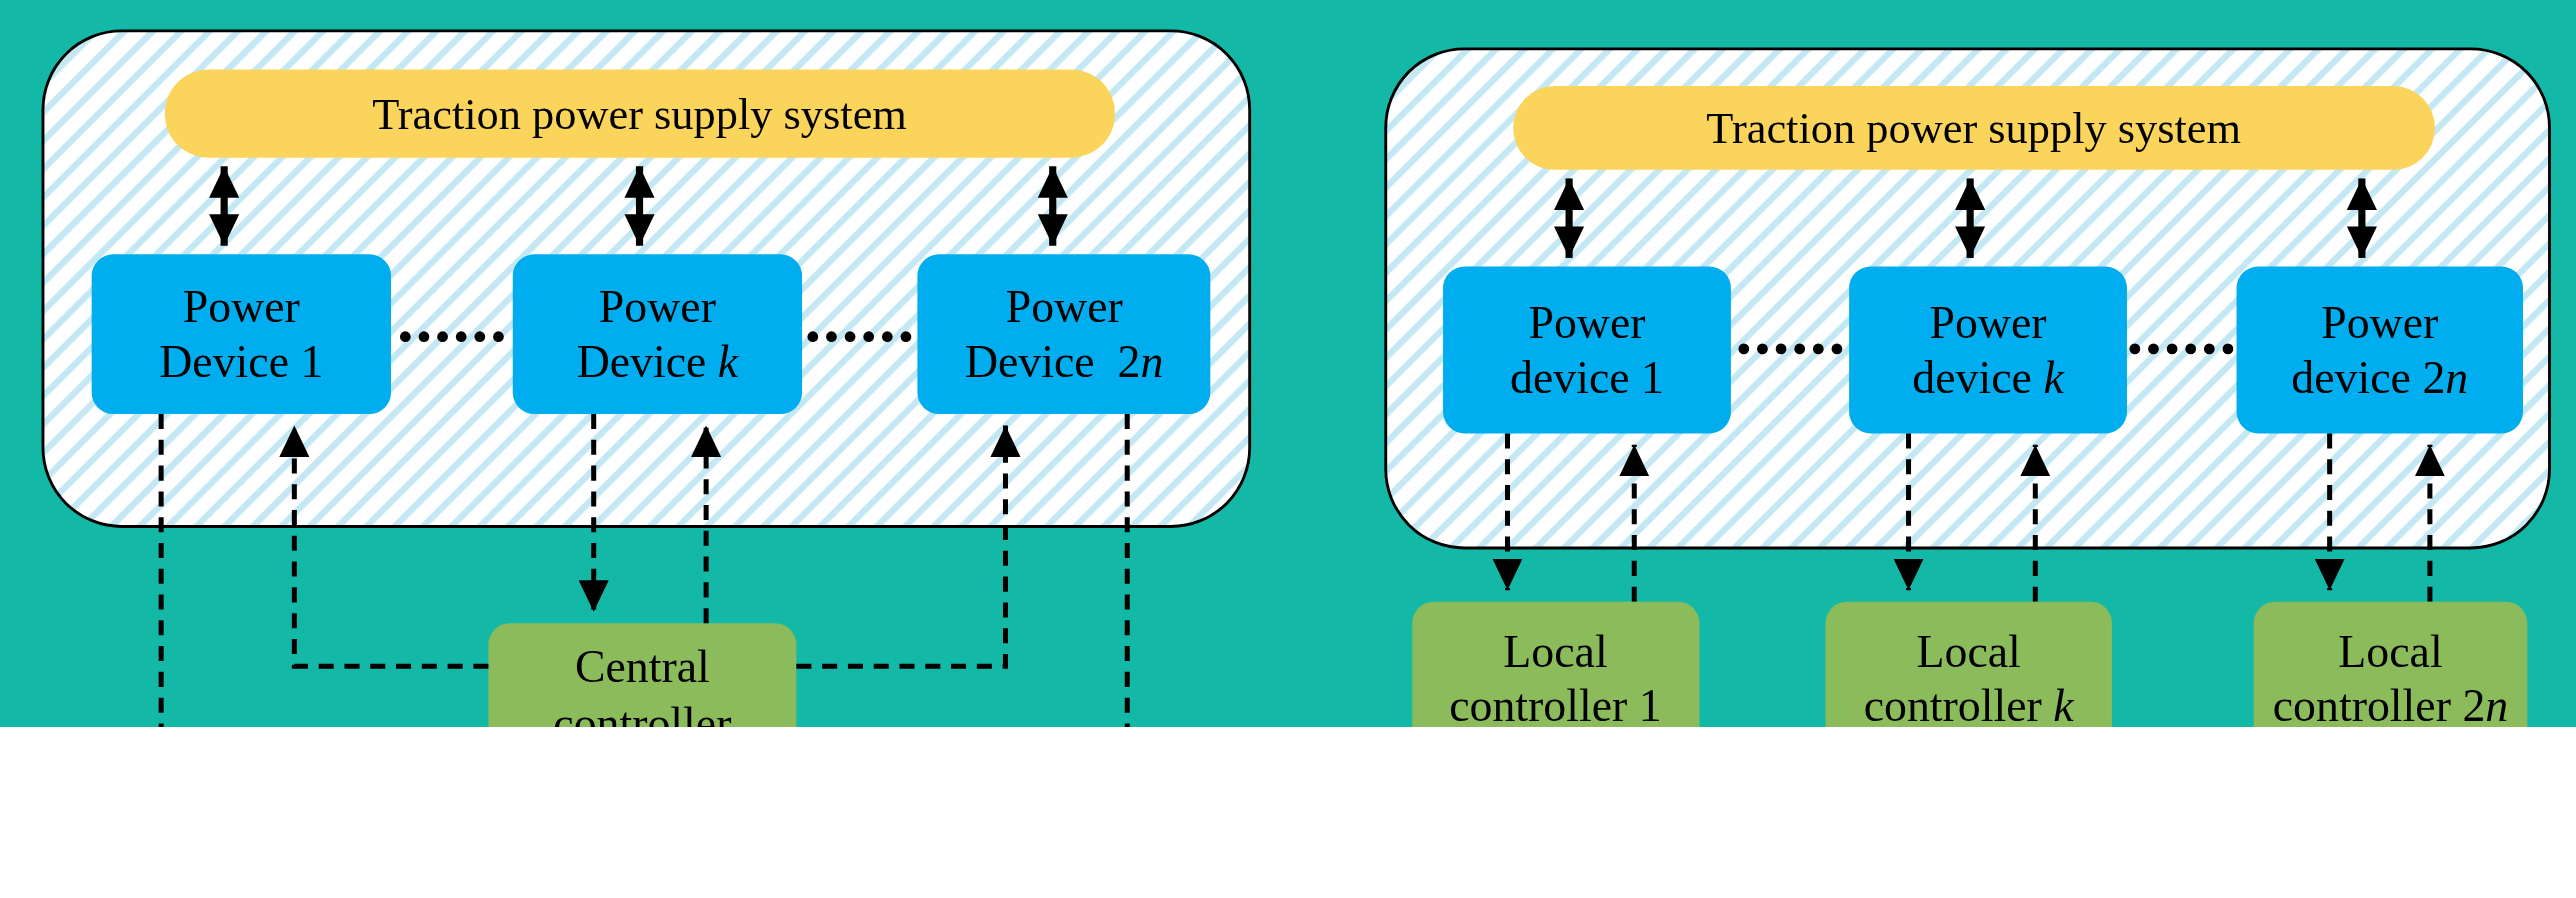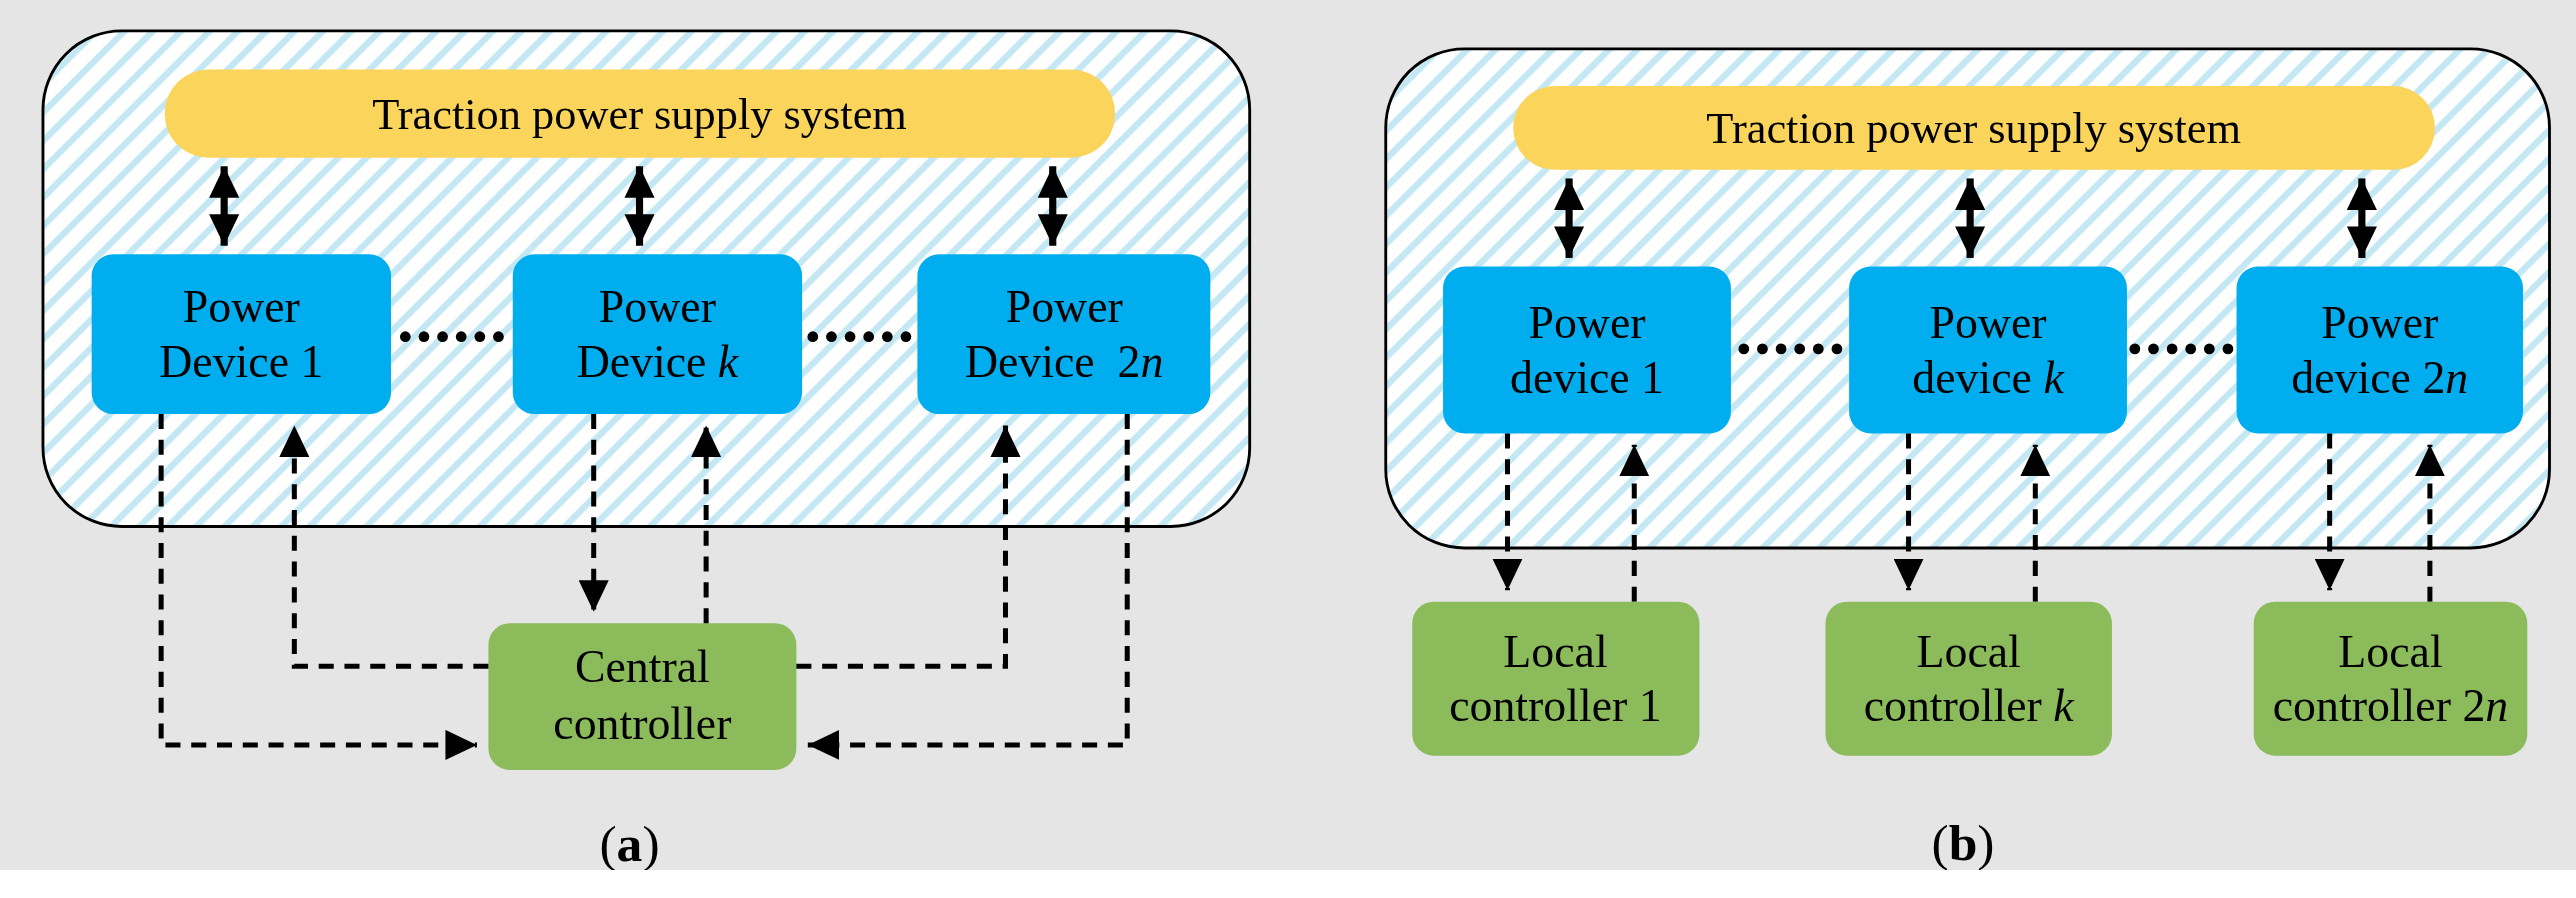--- a/index.html
+++ b/index.html
@@ -1,16 +1,16 @@
 <!DOCTYPE html>
 <html style="font-size:11.5px"><head>
 <meta charset="utf-8">
 <style>
   html,body{margin:0;padding:0;background:#ffffff;}
-  .stage{position:relative;width:2576px;height:870px;background:#e5e5e5;overflow:hidden;}
+  .stage{position:relative;width:2576px;height:727px;background:#14b8a6;overflow:hidden;}
   svg{display:block;width:2576px;height:899px;}
   text{font-family:"Liberation Serif","DejaVu Serif",serif;fill:#000;text-anchor:middle;}
   .lbl{font-size:64px;}
   .bus{font-size:62px;}
   .ctl{font-size:64px;}
   .cap{font-size:72px;}
   .capb{font-weight:bold;}
   .ital{font-style:italic;}
   .boundary{stroke-width:4px;fill:url(#hatch);}
   .dashlink{fill:none;stroke:#000;stroke-width:7px;stroke-dasharray:21 15;}

